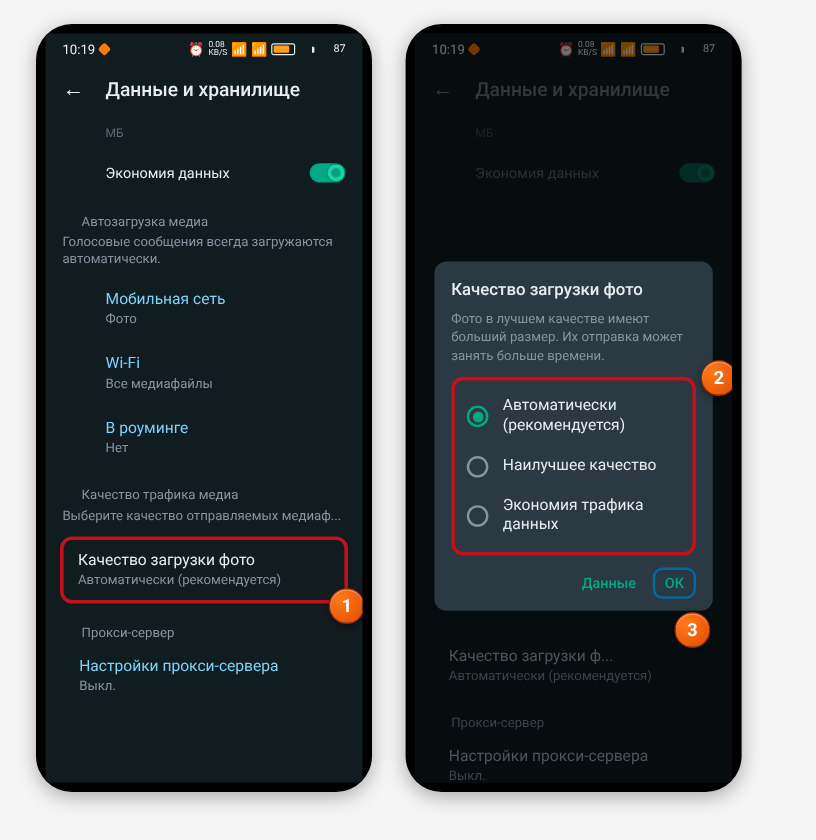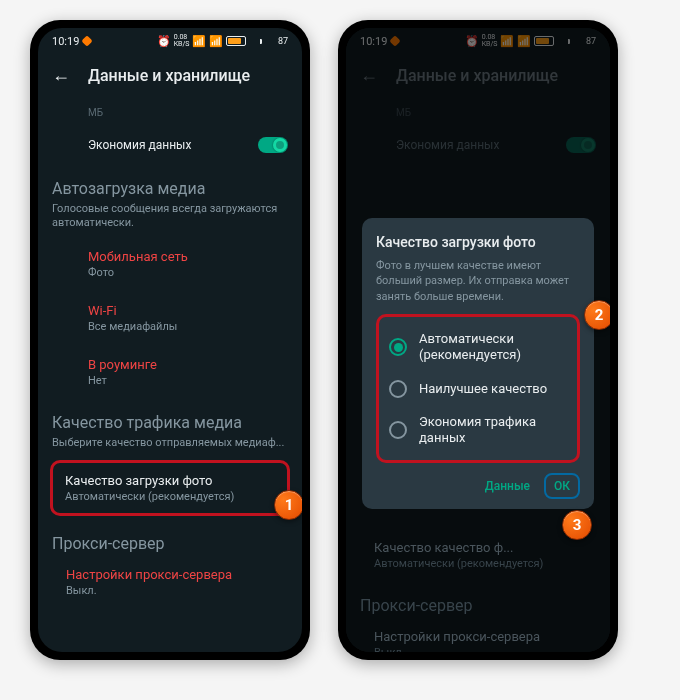--- a/index.html
+++ b/index.html
@@ -22,21 +22,21 @@
     border-radius: 30px;
     padding: 8px;
     position: relative;
     overflow: hidden;
     box-shadow: 0 4px 16px rgba(0,0,0,.3);
   }
   .screen {
     width: 100%;
     height: 100%;
     background: #111c21;
-    border-radius: 24px;
+    border-radius: 4px;
     overflow: hidden;
     color: #e9edef;
     font-size: 12px;
     position: relative;
   }
   .statusbar {
     height: 26px;
     display: flex;
     align-items: center;
     justify-content: space-between;
@@ -59,31 +59,32 @@
   }
   .header-title {
     font-size: 16px;
     font-weight: 500;
   }
   .row {
     padding: 12px 14px 12px 50px;
   }
   .row .label {
     font-size: 13px;
-    color: #ef4444;
+    color: #7dd3fc;
   }
   .row .sub {
     font-size: 11px;
     color: #8596a0;
     margin-top: 2px;
   }
   .section-head {
     padding: 14px 14px 2px 14px;
-    font-size: 16px;
+    font-size: 11px;
     color: #8596a0;
+    margin-left: 16px;
   }
   .section-desc {
     padding: 2px 14px 6px 14px;
     font-size: 11px;
     color: #8596a0;
     line-height: 1.3;
   }
   .toggle-row {
     display: flex;
     align-items: center;
@@ -366,21 +367,21 @@
         <div class="dialog-actions">
           <span class="btn-txt">Данные</span>
           <span class="ok-highlight">
             <span class="btn-txt" style="padding:0">ОК</span>
           </span>
         </div>
       </div>
 
       <div style="position:absolute; left:0; right:0; top:500px;">
         <div class="row" style="padding-left:28px">
-          <div class="label" style="color:#4a555c">Качество качество ф...</div>
+          <div class="label" style="color:#4a555c">Качество загрузки ф...</div>
           <div class="sub" style="color:#38444b">Автоматически (рекомендуется)</div>
         </div>
         <div class="section-head" style="color:#38444b">Прокси-сервер</div>
         <div class="row" style="padding-left:28px">
           <div class="label" style="color:#4a555c">Настройки прокси-сервера</div>
           <div class="sub" style="color:#38444b">Выкл.</div>
         </div>
       </div>
 
       <div class="callout" style="right:-4px; top:272px;">2</div>

